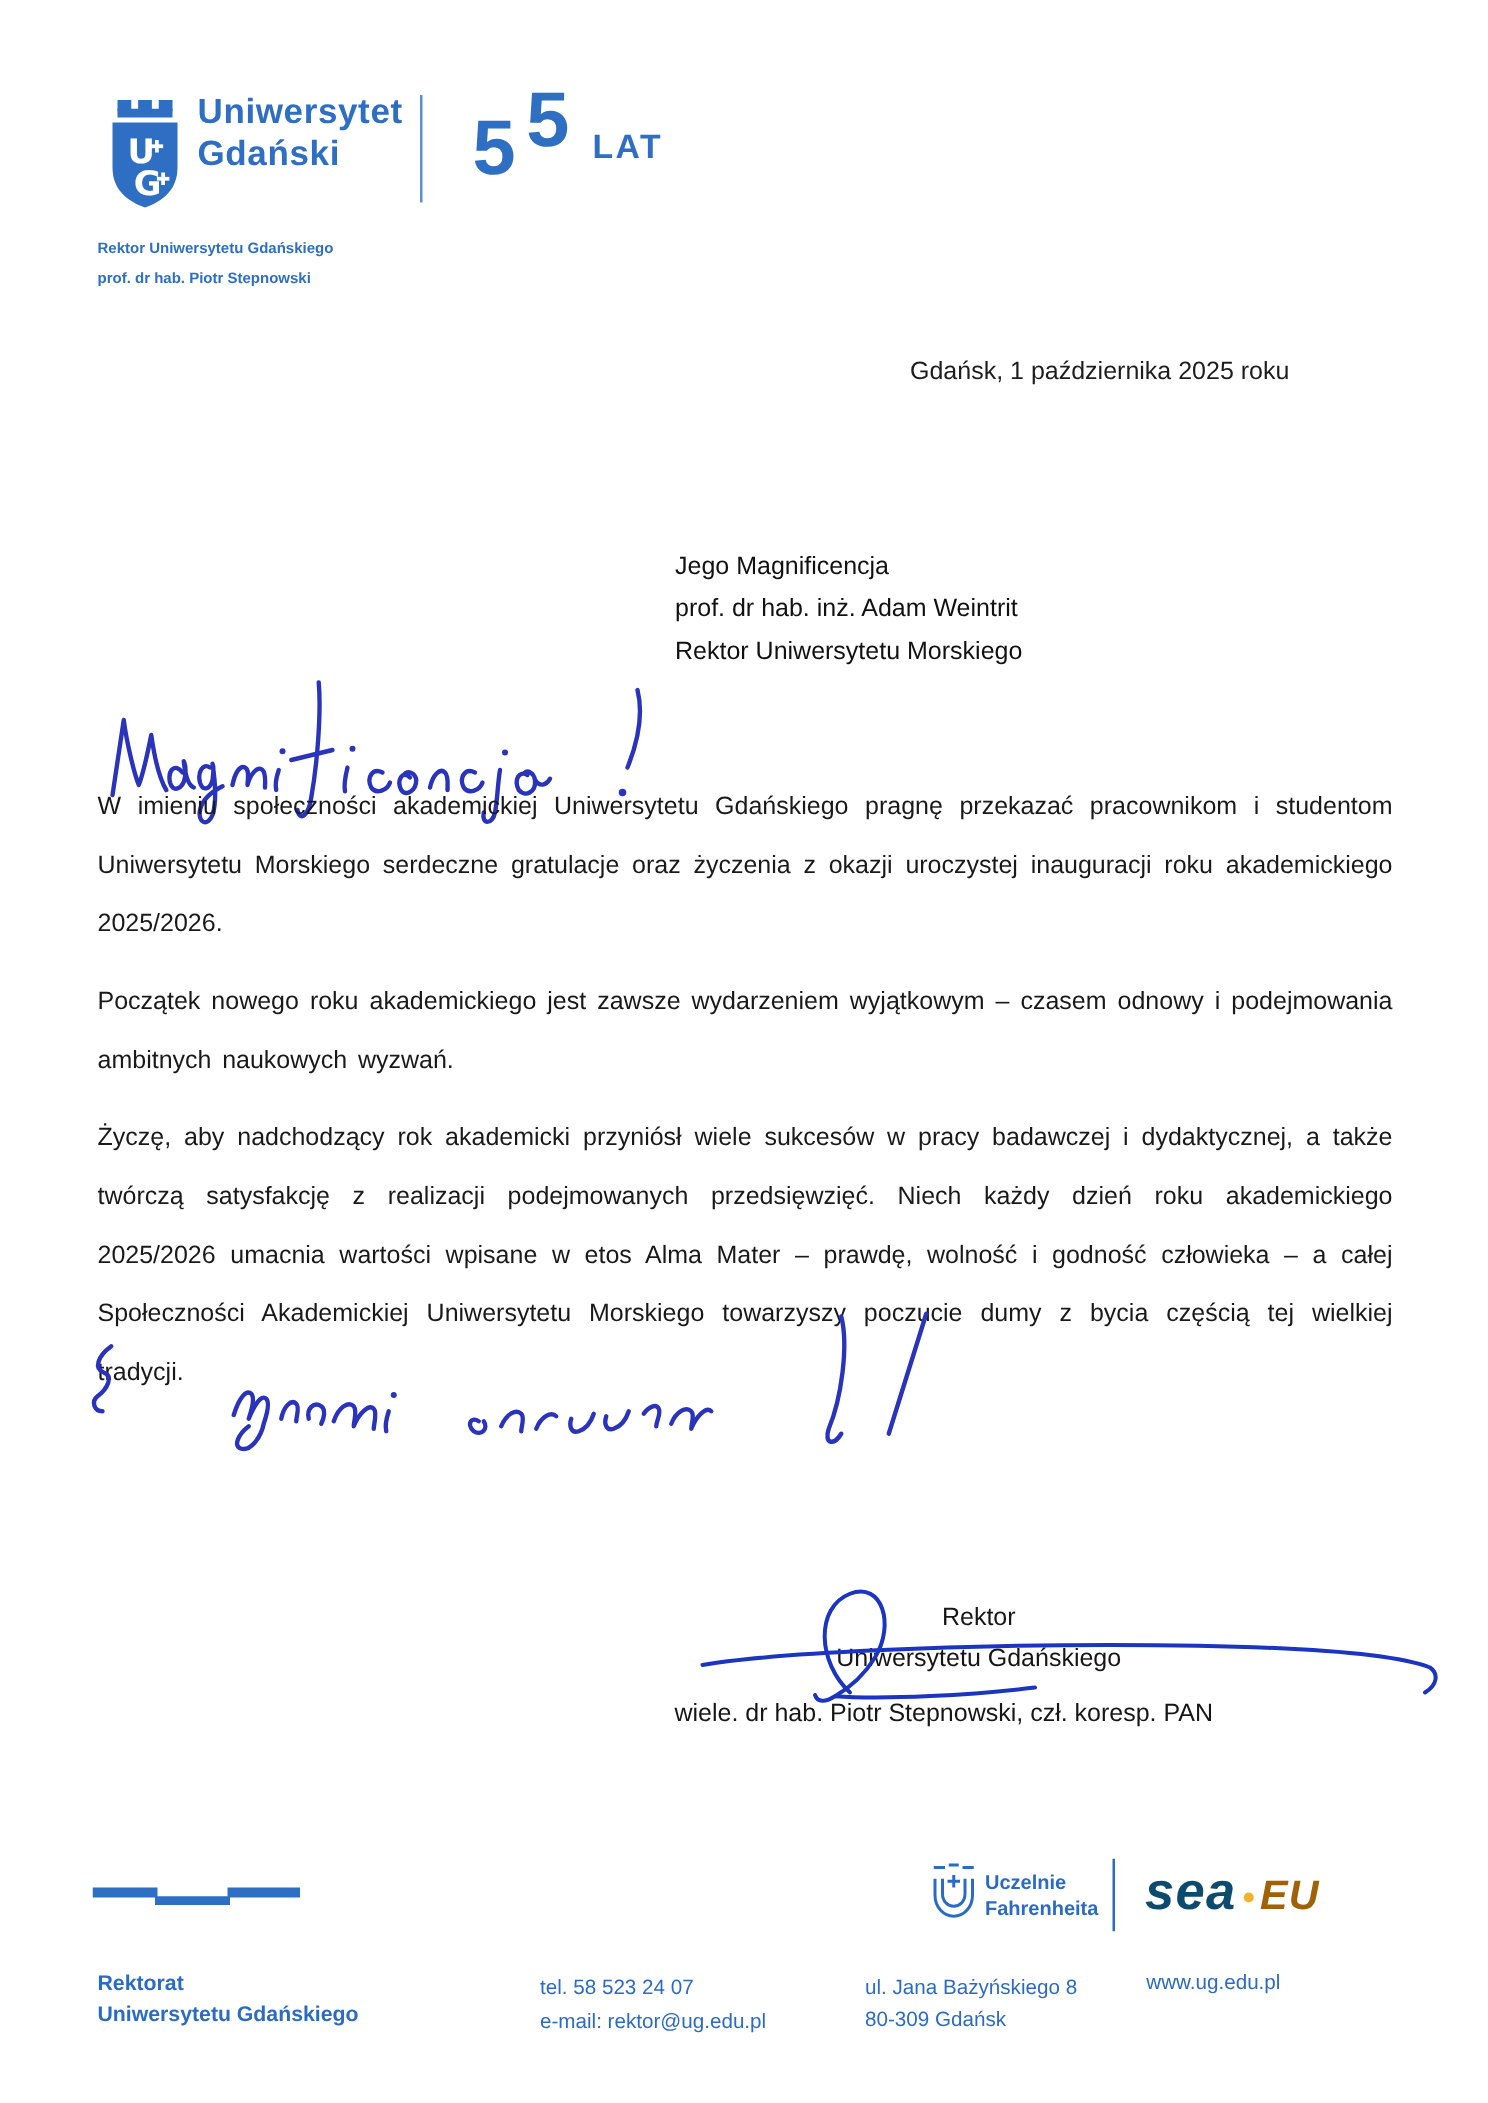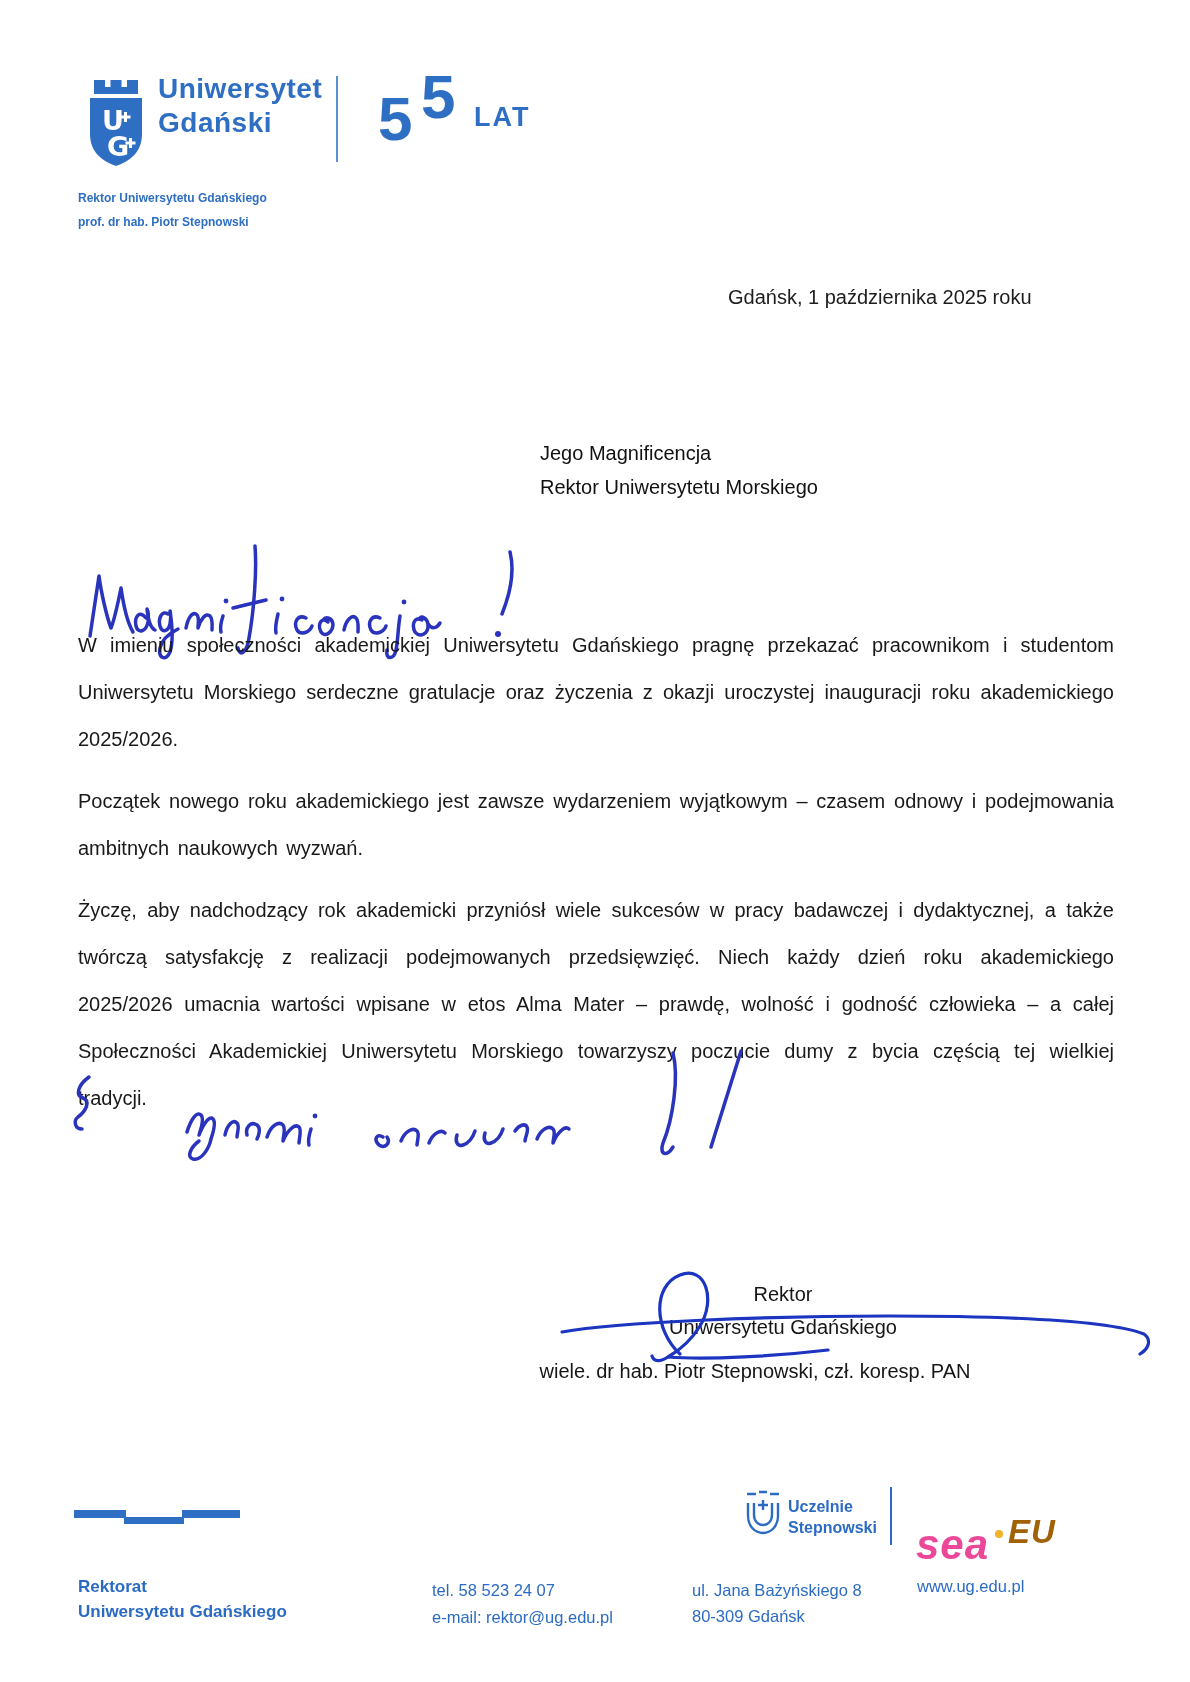--- a/index.html
+++ b/index.html
@@ -25,21 +25,21 @@
                text-align:justify; word-spacing:3px; }
   .body-text p { margin:0 0 15px 0; }
 
   .sig-titles { left:563px; top:1278px; width:440px; text-align:center; color:#161616; font-size:20px; line-height:33px; }
   .sig-name   { left:520px; top:1360px; width:470px; text-align:center; color:#161616; font-size:20px; }
 
   
   .fahrenheit-text { left:788px; top:1496px; color:#2b6bc4; font-weight:bold; font-size:16px; line-height:21px; }
   .footer-divider  { left:890px; top:1487px; width:2px; height:58px; background:#2b6bc4; }
   .sea-eu { left:916px; top:1492px; display:flex; align-items:center; }
-  .sea    { color:#ec4899; font-size:42px; font-weight:bold; font-style:italic; letter-spacing:1px; line-height:1;margin-top:32px; }
+  .sea    { color:#0c4a6e; font-size:42px; font-weight:bold; font-style:italic; letter-spacing:1px; line-height:1; }
   .sea-dot{ width:8px; height:8px; border-radius:50%; background:#f0b32a; margin:10px 5px 0 6px; }
   .eu     { color:#a16207; font-size:33px; font-weight:bold; letter-spacing:1px; line-height:1; margin-top:4px;font-style:italic; }
 
   .office  { left:78px;  top:1574px; color:#2b6bc4; font-weight:bold; font-size:17px; line-height:25px; }
   .contact { left:432px; top:1577px; color:#2b6bc4; font-size:16.5px; line-height:27px; }
   .address { left:692px; top:1577px; color:#2b6bc4; font-size:16.5px; line-height:26px; }
   .web     { left:917px; top:1577px; color:#2b6bc4; font-size:16.5px; }
 
   svg .ink { stroke:#2a33bb; stroke-width:3.5; fill:none; stroke-linecap:round; stroke-linejoin:round; }
   svg .sig-ink { stroke:#1c35c0; stroke-width:3.2; fill:none; stroke-linecap:round; stroke-linejoin:round; }
@@ -82,20 +82,21 @@
 
   <div class="abs sender">
     <div>Rektor Uniwersytetu Gdańskiego</div>
     <div>prof. dr hab. Piotr Stepnowski</div>
   </div>
 
   <div class="abs date-line">Gdańsk, 1 października 2025 roku</div>
 
   <div class="abs addressee">
     <div>Jego Magnificencja</div>
+    <div>prof. dr hab. inż. Adam Weintrit</div>
     <div>Rektor Uniwersytetu Morskiego</div>
   </div>
 
   <svg class="abs" style="left:82px; top:538px;" width="470" height="130" viewBox="0 0 470 130" title="Magnificencjo!">
     <path class="ink" d="M8,98 C12,72 15,52 17,38 C19,54 25,80 29,90 C33,80 37,60 39,50 C41,64 45,84 51,94"></path>
     <path class="ink" d="M64,80 C58,72 52,78 54,88 C56,96 64,94 66,84 C67,77 66,73 65,71 C66,80 68,90 73,92"></path>
     <path class="ink" d="M86,76 C80,72 76,80 78,88 C80,95 86,94 88,86 C89,79 89,75 88,73 C90,86 92,102 88,114 C84,124 76,120 78,110 C80,101 88,95 96,91"></path>
     <path class="ink" d="M104,90 C106,80 110,74 114,76 C118,78 116,86 116,90 C118,82 124,74 128,78 C131,81 130,88 130,92"></path>
     <path class="ink" d="M141,78 C139,84 138,90 139,94"></path>
     <circle cx="144" cy="63" r="2.4" fill="#2a33bb" stroke="none"></circle>
@@ -157,21 +158,21 @@
     <g stroke="#2b6bc4" stroke-width="2.4" fill="none">
       <path d="M3,4 h9 M26,4 h9 M15,2 h8"></path>
       <path d="M19,10 v10 M14,15 h10"></path>
       <path d="M4,13 v13 c0,10 7,17 15,17 c8,0 15,-7 15,-17 v-13"></path>
       <path d="M10,13 v12 c0,6 4,10 9,10 c5,0 9,-4 9,-10 v-12"></path>
     </g>
   </svg>
 
   <div class="abs fahrenheit-text">
     <div>Uczelnie</div>
-    <div>Stepnowski</div>
+    <div>Fahrenheita</div>
   </div>
 
   <div class="abs footer-divider"></div>
 
   <div class="abs sea-eu">
     <span class="sea">sea</span>
     <span class="sea-dot"></span>
     <span class="eu">EU</span>
   </div>
 

